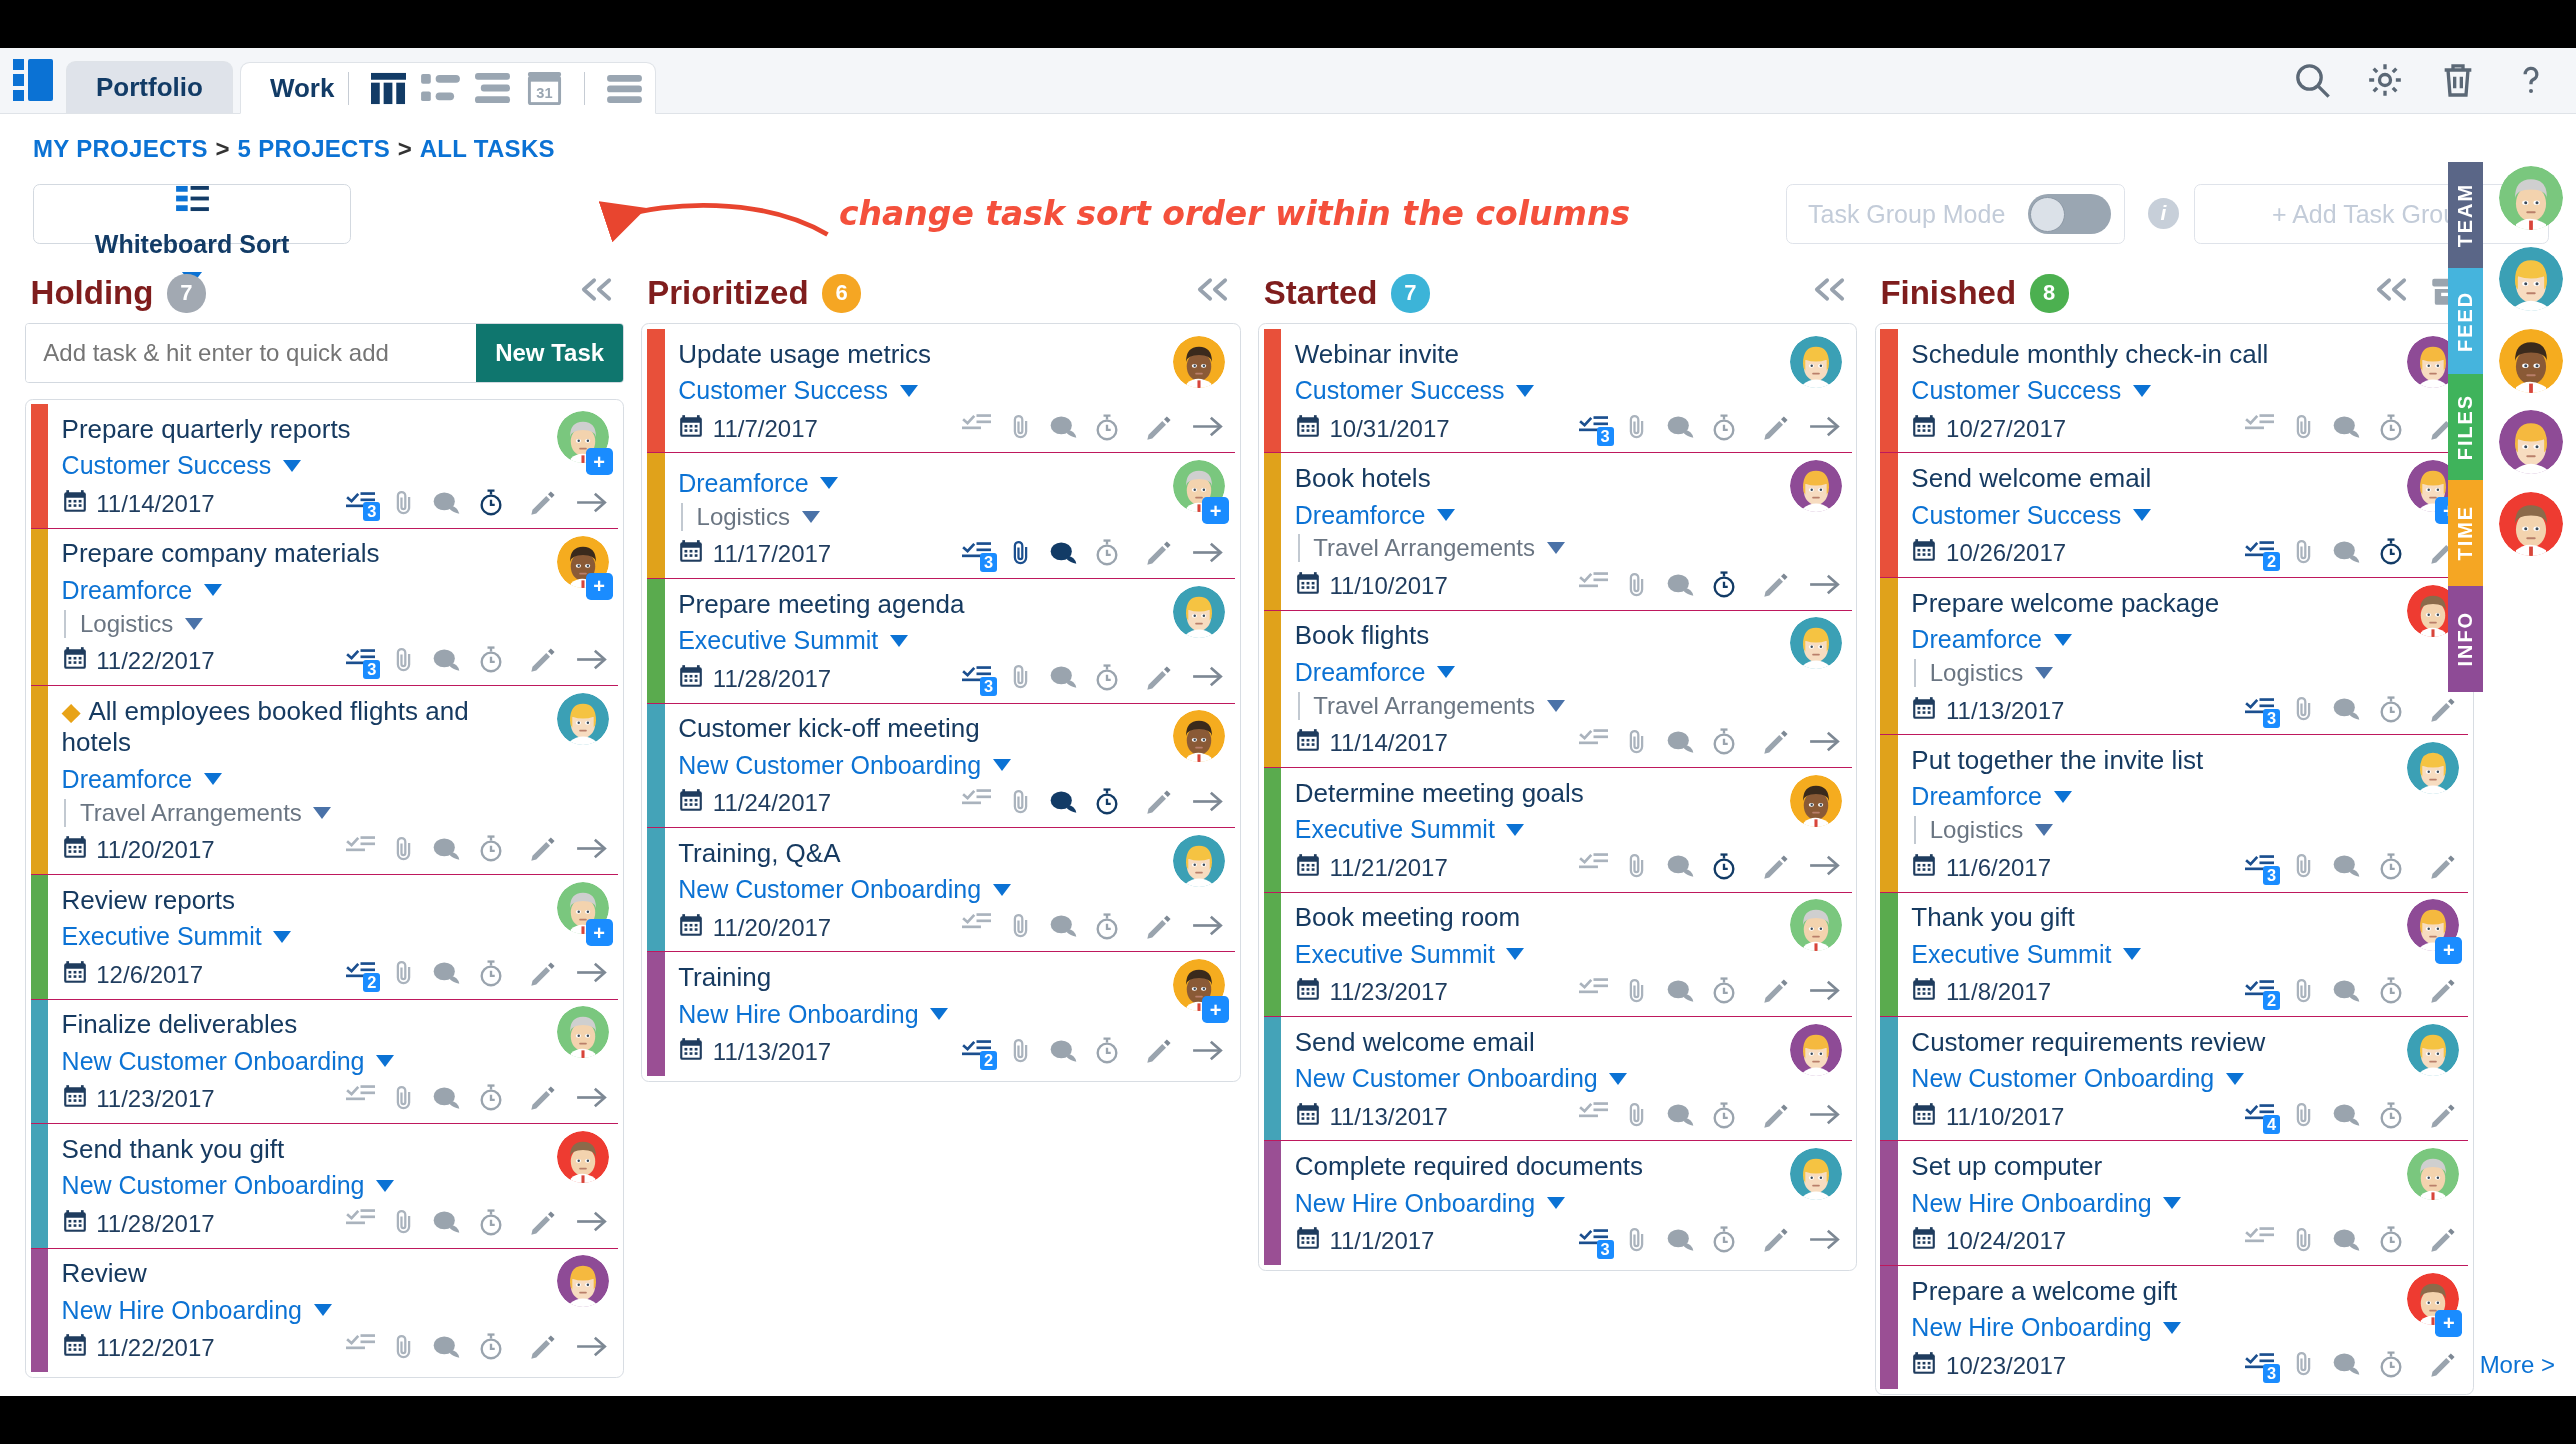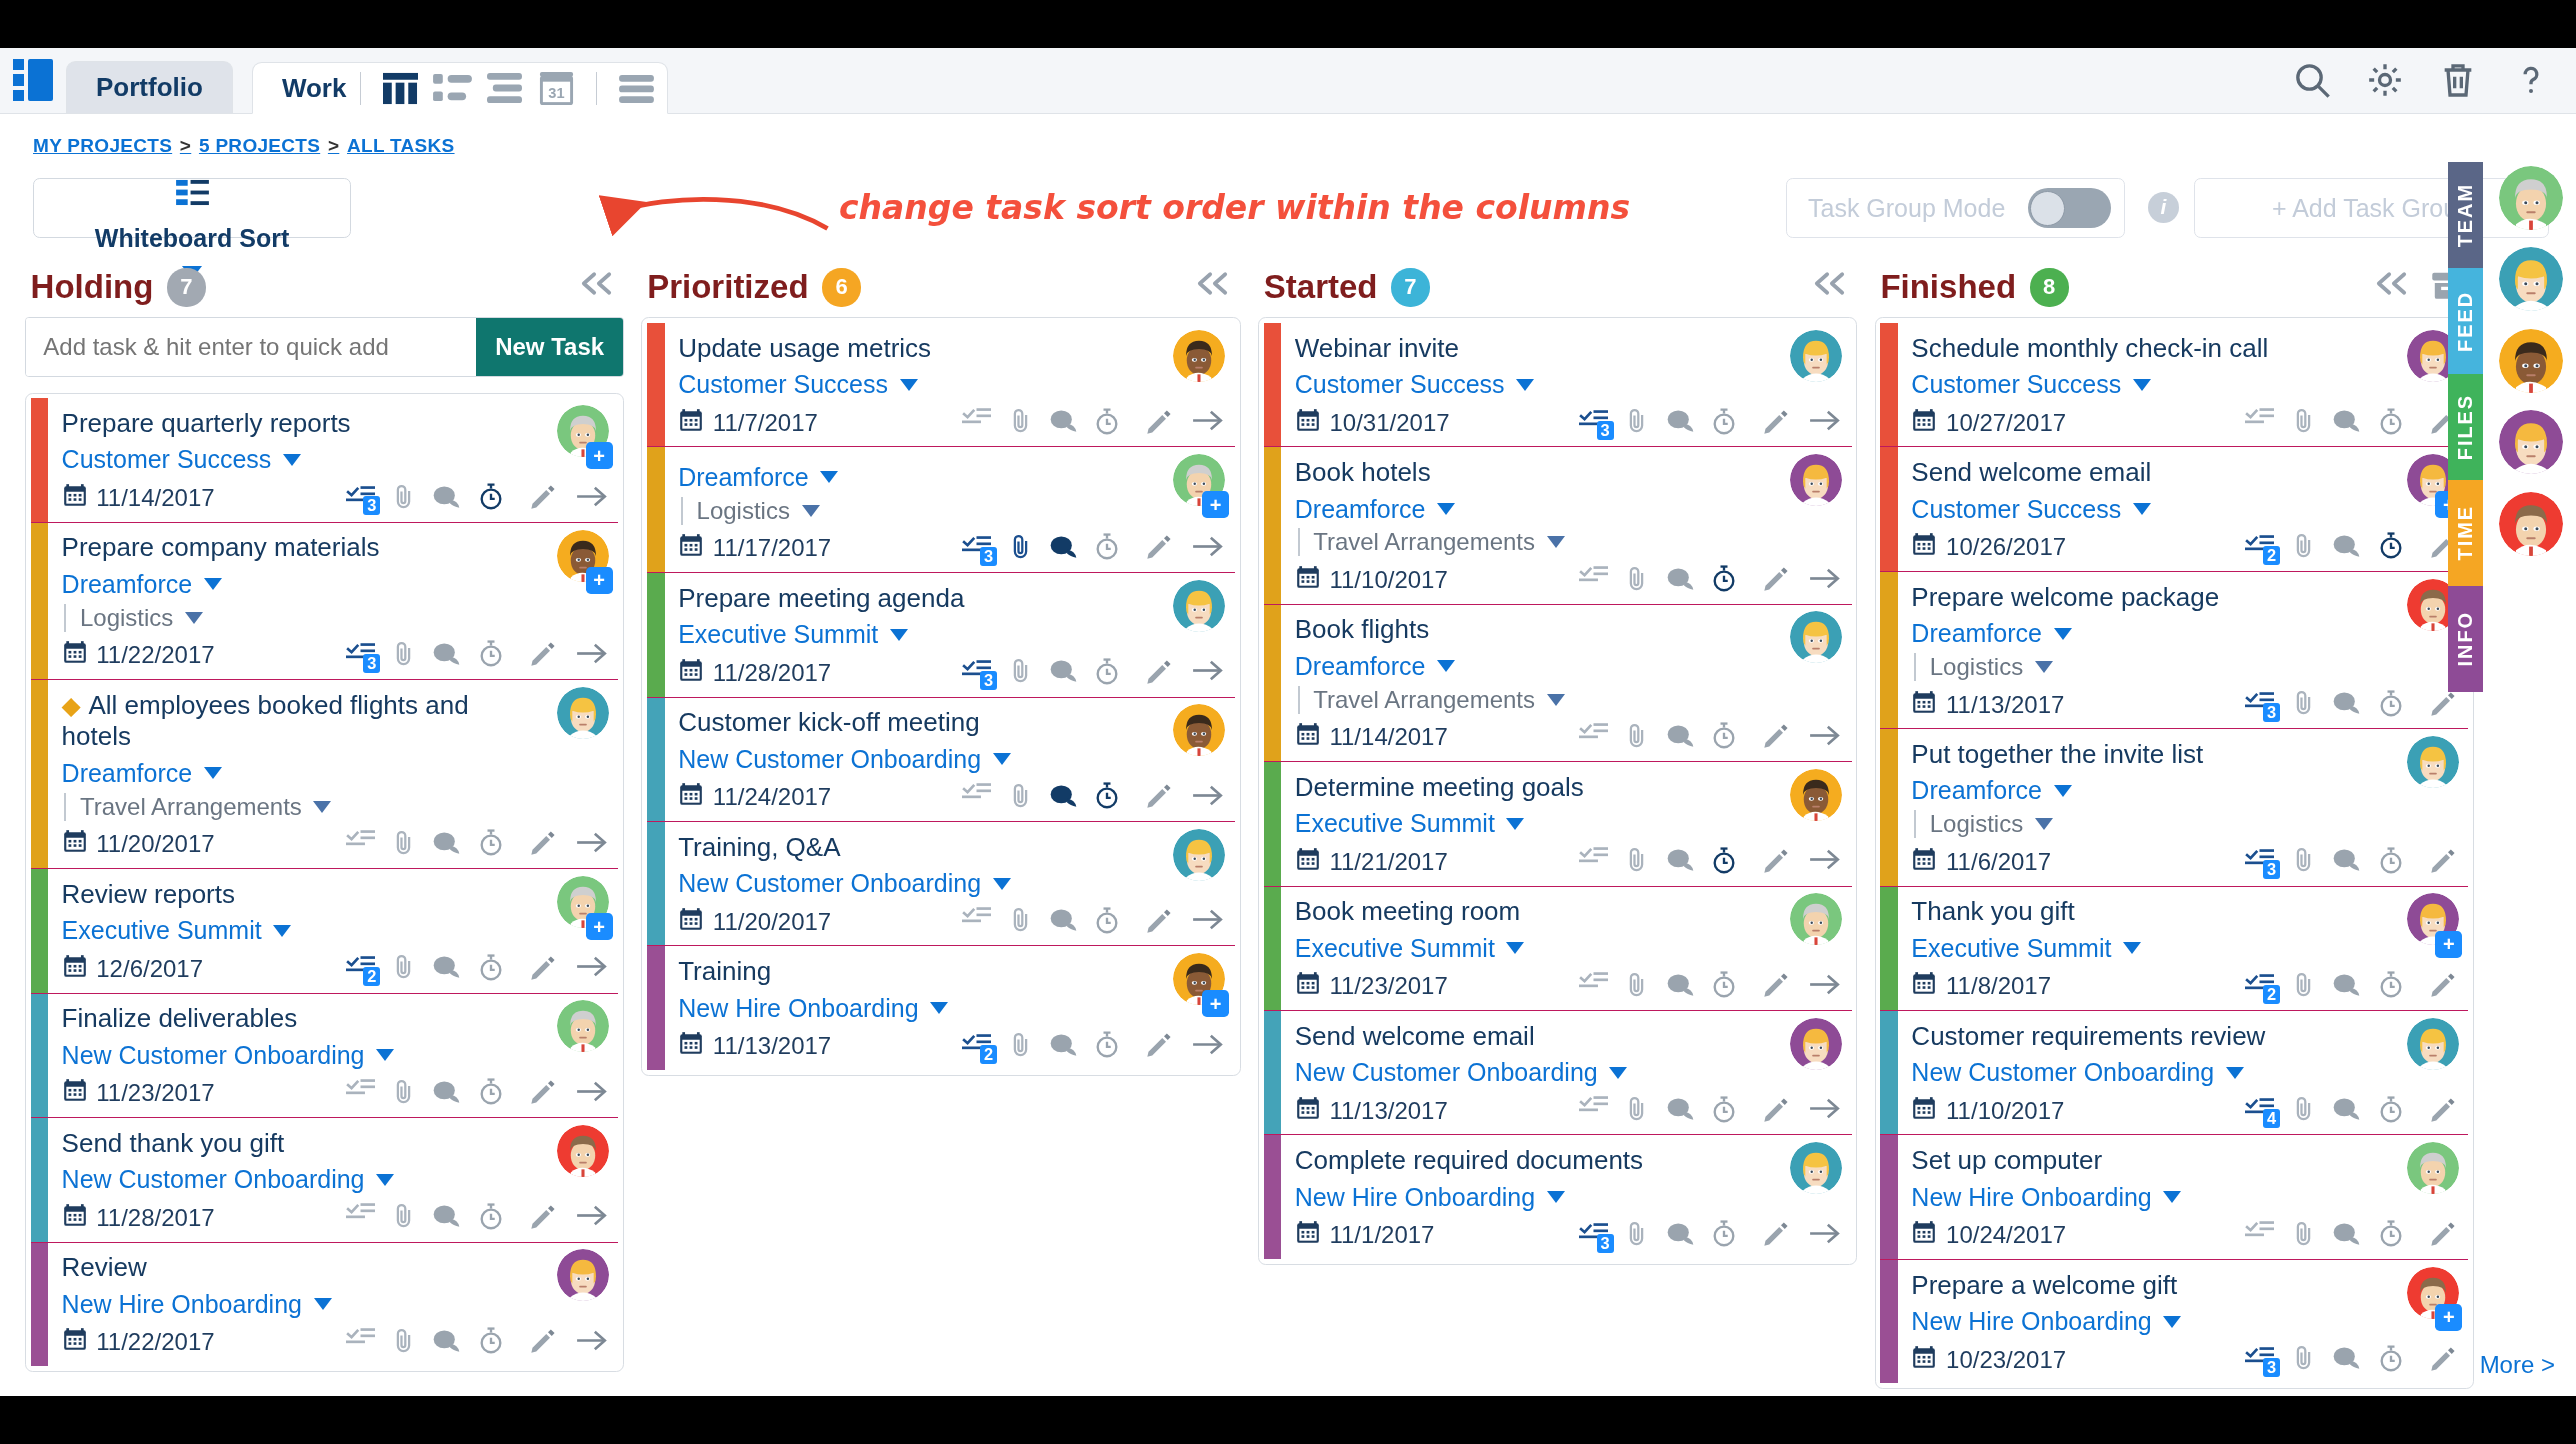--- a/index.html
+++ b/index.html
@@ -8,31 +8,31 @@
 
   
   .topbar { position:relative; height:66px; background:#f4f6f9; border-bottom:1px solid #dfe3e8; display:flex; align-items:flex-end; }
   .logo { width:66px; height:66px; display:flex; align-items:center; justify-content:center; }
   .logo-mark { display:flex; gap:3.9px; }
   .logo-mark .bars { display:flex; flex-direction:column; gap:3.9px; }
   .logo-mark .bars i { display:block; width:11.6px; height:11.6px; background:#0b72d4; }
   .logo-mark .big { width:25px; height:42px; background:#0b72d4; border-radius:1.9px; }
 
   .tab { height:52px; padding:0 29px; display:flex; align-items:center; font-size:26px; font-weight:bold; color:#123b66;
-         border:1px solid #dfe3e8; border-bottom:none; border-radius:9.6px 9.6px 0 0; margin-right:19px; background:#dfe3ea; }
+         border:1px solid #dfe3e8; border-bottom:none; border-radius:9.6px 9.6px 0 0; margin-right:7px; background:#dfe3ea; }
   .tab.active { background:#fff; border-bottom:1px solid #fff; margin-bottom:-1px; }
   .viewtabs { display:flex; align-items:center; height:52px; gap:0; }
   .vsep { width:1px; height:33px; background:#c6ccd4; margin:0 13.5px; }
   .vicon { width:52px; height:52px; display:flex; align-items:center; justify-content:center; }
 
   .topright { position:absolute; right:25px; top:11.6px; display:flex; gap:33px; align-items:center; }
 
   
   .crumbrow { padding:21px 0 0 33px; }
-  .crumb { font-size:19px; color:#0b72d4; font-weight:bold; letter-spacing:0.3px;text-decoration:underline; }
+  .crumb { font-size:24px; color:#0b72d4; font-weight:bold; letter-spacing:0.3px; }
   .crumb .sep { color:#333; margin:0 7.7px; }
 
   
   .ctrlrow { position:relative; height:79px; margin-top:13.5px; }
   .sortbtn { position:absolute; left:33px; top:7.7px; width:318px; height:60px; border:1px solid #d3d9e0; border-radius:6.7px; background:#fff;
              display:flex; align-items:center; gap:13.5px; padding:0 17.4px;flex-direction:column; }
   .sortbtn .lbl { font-size:25px; color:#123b66; font-weight:bold; }
   .caret { width:0;height:0;border-left:10.6px solid transparent;border-right:10.6px solid transparent;border-top:13.5px solid #0b72d4; }
 
   .annot { position:absolute; left:598px; top:11.6px; width:868px; height:64px; }

